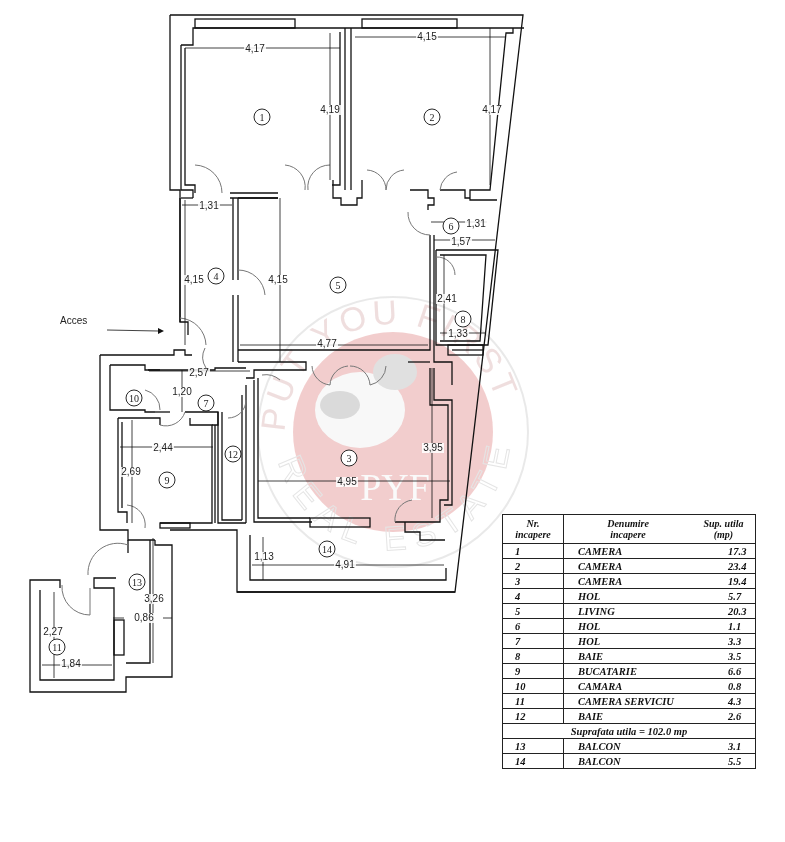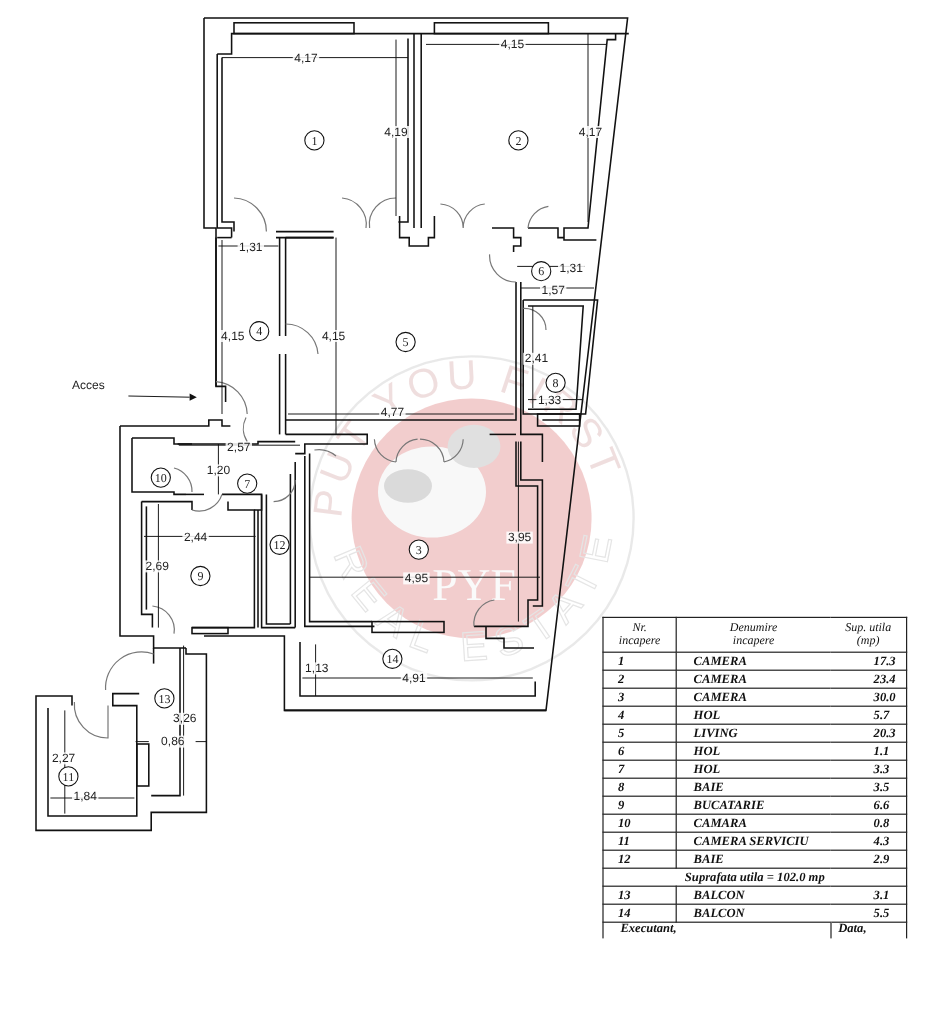--- a/index.html
+++ b/index.html
@@ -4,21 +4,21 @@
 <style>
   html, body { margin:0; padding:0; background:#ffffff; }
   body { width:785px; height:842px; position:relative; overflow:hidden; font-family:"Liberation Sans", sans-serif; }
   #plan { position:absolute; left:0; top:0; width:785px; height:842px; }
   .dim { font-family:"Liberation Sans", sans-serif; font-size:10px; fill:#222; }
   .rnum { font-family:"Liberation Serif", serif; font-size:10px; fill:#222; }
   .acces { font-family:"Liberation Sans", sans-serif; font-size:10px; fill:#222; }
   #legend { position:absolute; left:502px; top:514px; width:254px; border-collapse:collapse;
             font-family:"Liberation Serif", serif; font-style:italic; font-weight:bold; font-size:10.5px; color:#111; }
   #legend td, #legend th { border:1px solid #222; padding:0 4px; height:14px; }
-  #legend th { font-weight:normal; font-size:10px; height:28px; text-align:center; line-height:11px; }
+  #legend th { font-weight:bold; font-size:10px; height:28px; text-align:center; line-height:11px; }
   #legend td.n { width:44px; padding-left:12px; }
   #legend td.name { width:110px; padding-left:14px; border-right:none;font-style:italic; }
   #legend td.val { padding-left:36px; border-left:none; }
   #legend td.sum { text-align:center; }
   #legend tr.footer td { height:13px; border-bottom:none; vertical-align:top; }
 </style>
 </head>
 <body>
 
 <svg id="plan" viewBox="0 0 785 842" xmlns="http://www.w3.org/2000/svg">
@@ -293,21 +293,21 @@
         <td class="val">17.3</td>
       </tr>
       <tr>
         <td class="n">2</td>
         <td class="name">CAMERA</td>
         <td class="val">23.4</td>
       </tr>
       <tr>
         <td class="n">3</td>
         <td class="name">CAMERA</td>
-        <td class="val">30.0</td>
+        <td class="val">19.4</td>
       </tr>
       <tr>
         <td class="n">4</td>
         <td class="name">HOL</td>
         <td class="val">5.7</td>
       </tr>
       <tr>
         <td class="n">5</td>
         <td class="name">LIVING</td>
         <td class="val">20.3</td>
@@ -338,39 +338,35 @@
         <td class="val">0.8</td>
       </tr>
       <tr>
         <td class="n">11</td>
         <td class="name">CAMERA SERVICIU</td>
         <td class="val">4.3</td>
       </tr>
       <tr>
         <td class="n">12</td>
         <td class="name">BAIE</td>
-        <td class="val">2.9</td>
+        <td class="val">2.6</td>
       </tr>
     </tbody>
   <tbody>
     <tr>
         <td colspan="3" class="sum">Suprafata utila = 102.0 mp</td>
       </tr>
   </tbody>
   <tbody id="balc-body">
       <tr>
         <td class="n">13</td>
         <td class="name">BALCON</td>
         <td class="val">3.1</td>
       </tr>
       <tr>
         <td class="n">14</td>
         <td class="name">BALCON</td>
         <td class="val">5.5</td>
       </tr>
     </tbody>
   <tbody>
-    <tr class="footer">
-      <td colspan="2" style="padding-left:14px">Executant,</td>
-      <td style="padding-left:6px">Data,</td>
-    </tr>
   </tbody>
 </table>
 
 </body></html>

